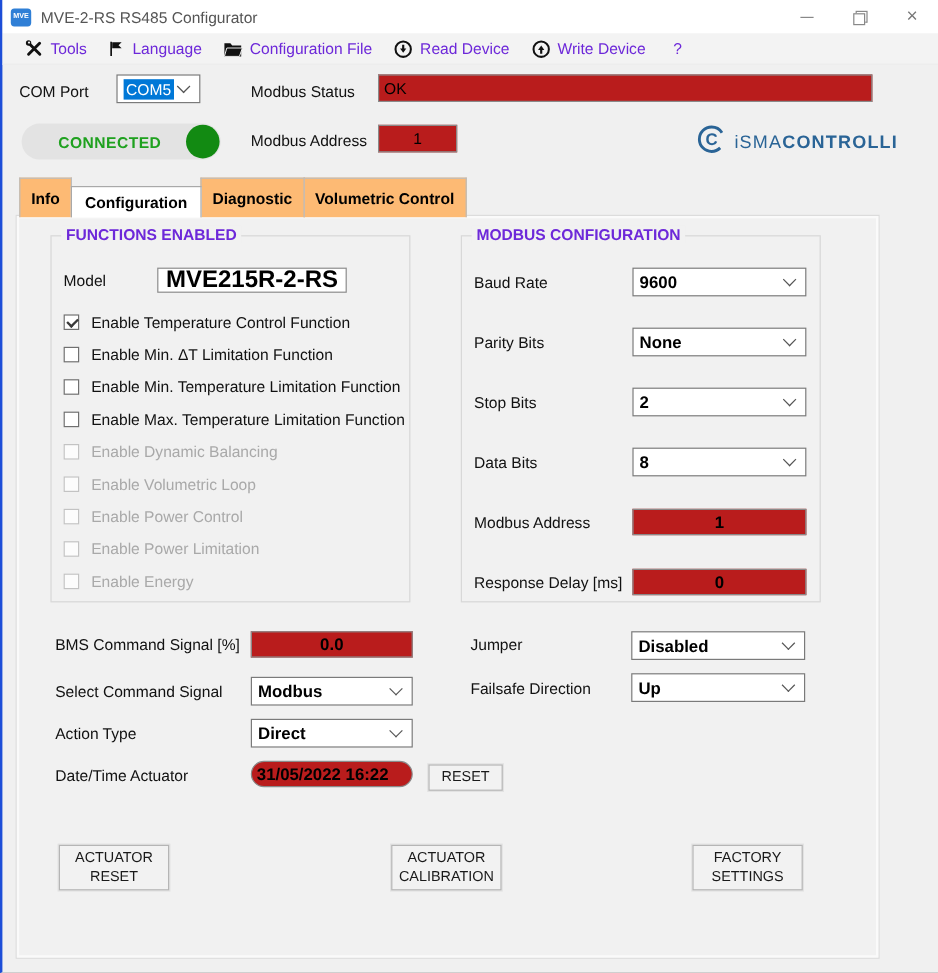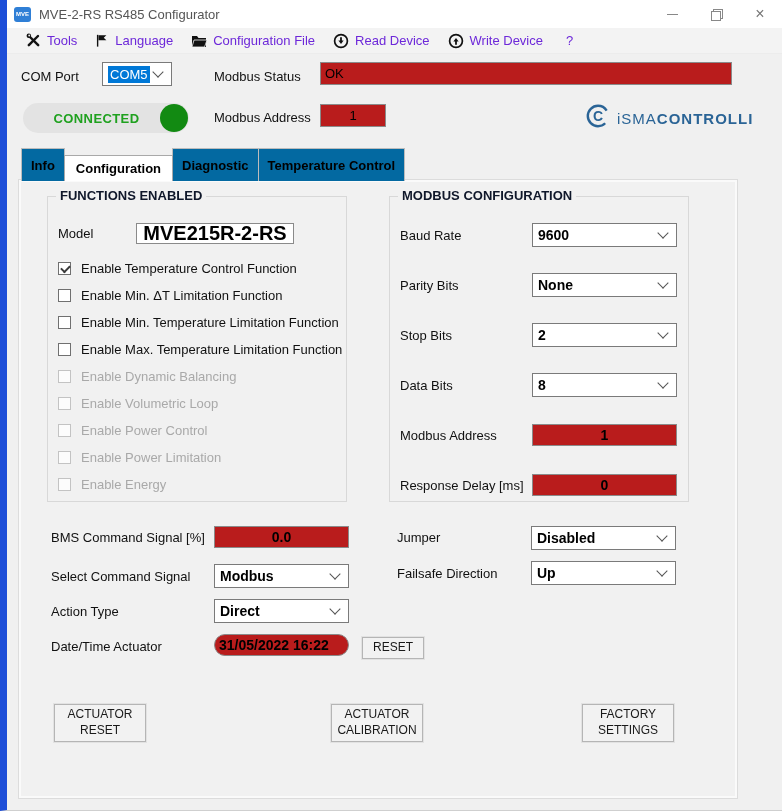--- a/index.html
+++ b/index.html
@@ -1,18 +1,18 @@
 <!DOCTYPE html>
 <html><head>
 <meta charset="utf-8">
 <style>
   html,body{margin:0;padding:0;}
   body{width:782px;height:811px;font-family:"Liberation Sans",sans-serif;background:#e9e9e9;}
   *{box-sizing:border-box;}
-  .window{position:relative;width:782px;height:811px;background:#f0f0f0;border-left:7px solid #1d4ed8;border-bottom:1px solid #cfcfcf;overflow:hidden;}
+  .window{position:relative;width:782px;height:811px;background:#f0f0f0;border-left:2px solid #1d4ed8;border-bottom:1px solid #cfcfcf;overflow:hidden;}
 
   
   .titlebar{position:absolute;left:0;top:0;right:0;height:28px;background:#ffffff;display:flex;align-items:center;}
   .app-icon{width:17px;height:15px;margin:0 8px 0 7px;background:#2f7fd6;border-radius:3px;color:#fff;font-size:6px;font-weight:bold;display:flex;align-items:center;justify-content:center;}
   .title-text{font-size:13px;color:#555;}
   .win-controls{margin-left:auto;display:flex;height:100%;}
   .win-btn{width:44px;height:100%;display:flex;align-items:center;justify-content:center;color:#777;font-size:15px;}
   .min-glyph{width:11px;height:1px;background:#888;display:block;}
   .restore-glyph{position:relative;width:10px;height:10px;display:block;}
   .restore-glyph::before{content:"";position:absolute;left:2px;top:0;width:8px;height:8px;border:1px solid #888;}
@@ -35,27 +35,27 @@
   .tbox.boldval{font-weight:bold;font-size:14px;}
   .pill{position:absolute;left:16px;top:103px;width:166px;height:30px;background:#e3e3e3;border-radius:15px;display:flex;align-items:center;}
   .pill .pill-text{flex:1;text-align:center;font-weight:bold;font-size:13px;letter-spacing:.4px;color:#1fa11f;padding-left:10px;}
   .pill .led{width:28px;height:28px;border-radius:50%;background:#128a12;margin:1px 1px 1px 0;}
   .logo{position:absolute;left:578px;top:103px;display:flex;align-items:center;gap:6px;color:#2a6496;}
   .logo .logo-text{font-size:15px;letter-spacing:1px;}
   .logo .logo-text b{font-weight:bold;}
 
   
   .tabstrip{position:absolute;left:14px;top:158px;display:flex;align-items:flex-end;height:23px;z-index:3;}
-  .tab{height:21px;padding:16px 9px;display:flex;align-items:center;font-size:13px;font-weight:bold;background:#0369a1;border:1px solid #bcbcbc;border-bottom:none;margin-right:-1px;}
+  .tab{height:21px;padding:16px 9px;display:flex;align-items:center;font-size:13px;font-weight:bold;background:#fdba74;border:1px solid #bcbcbc;border-bottom:none;margin-right:-1px;}
   .tab.active{height:26px;background:#ffffff;border:1px solid #a9a9a9;border-bottom:none;position:relative;z-index:4;padding:0 11px;}
   .panel{position:absolute;left:12px;top:180px;width:718px;height:618px;background:#f1f1f1;border:2px solid #fafafa;box-shadow:0 0 0 1px #dcdcdc;}
 
   
   .groupbox{position:absolute;border:1px solid #d8d8d8;}
-  .groupbox .gb-title{position:absolute;left:8px;top:-9px;background:#f1f1f1;padding:0 4px;font-size:13px;font-weight:bold;color:#0f172a;white-space:nowrap;}
+  .groupbox .gb-title{position:absolute;left:8px;top:-9px;background:#f1f1f1;padding:0 4px;font-size:13px;font-weight:bold;color:#6d28d9;white-space:nowrap;}
   .gb-functions{left:26px;top:14px;width:300px;height:306px;}
   .gb-modbus{left:368px;top:14px;width:300px;height:306px;}
 
   .model-row{position:absolute;left:0;top:26px;width:100%;height:21px;}
   .model-row .lbl{left:10px;top:3px;}
   .model-box{position:absolute;left:88px;top:0;width:158px;height:21px;background:#fff;border:1px solid #8a8a8a;display:flex;align-items:center;justify-content:center;font-weight:bold;font-size:20px;}
 
   .cb-list{position:absolute;left:10px;top:58px;right:6px;}
   .cb-row{height:27px;display:flex;align-items:center;}
   .cb{position:relative;width:13px;height:13px;background:#fff;border:1px solid #707070;flex:0 0 13px;}
@@ -172,21 +172,21 @@
           <circle cx="13" cy="13" r="10.2" fill="none" stroke="#2a6496" stroke-width="2.4" stroke-dasharray="50 14" stroke-dashoffset="-8"></circle>
           <text x="13" y="18" font-size="14" font-family="Liberation Sans,sans-serif" font-weight="bold" fill="#2a6496" text-anchor="middle">C</text>
         </svg></span>
     <span class="logo-text"><span>iSMA</span><b>CONTROLLI</b></span>
   </div>
 
   <div class="tabstrip" id="tabstrip">
       <div class="tab">Info</div>
       <div class="tab active">Configuration</div>
       <div class="tab">Diagnostic</div>
-      <div class="tab">Temperature Control</div>
+      <div class="tab">Volumetric Control</div>
     </div>
 
   <div class="panel">
 
     <div class="groupbox gb-functions">
       <div class="gb-title">FUNCTIONS ENABLED</div>
       <div class="model-row">
         <div class="lbl">Model</div>
         <div class="model-box">MVE215R-2-RS</div>
       </div>

